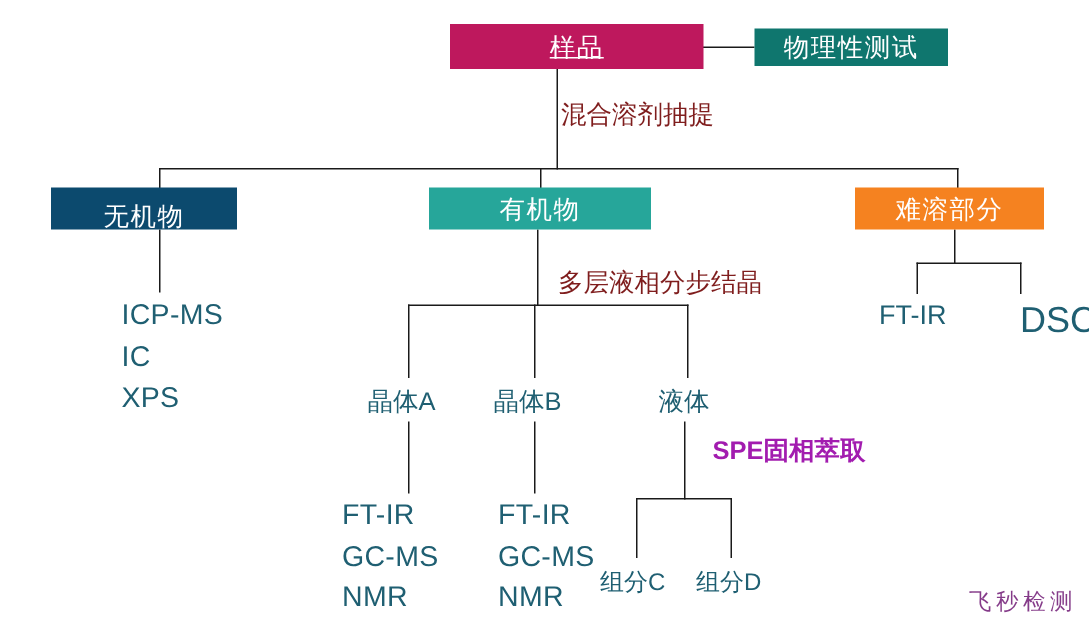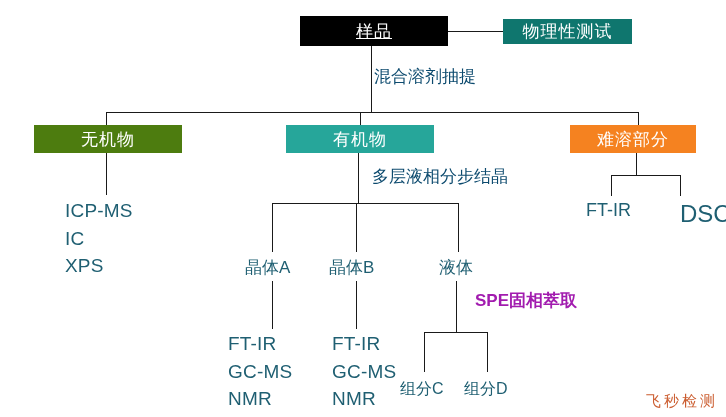--- a/index.html
+++ b/index.html
@@ -20,23 +20,23 @@
     position: absolute;
     display: flex;
     align-items: center;
     justify-content: center;
     color: #ffffff;
     font-size: 17px;
     letter-spacing: 1px;
     box-sizing: border-box;
     line-height: 1;
   }
-  .box-sample      { left: 300px; top: 16px;  width: 148px; height: 30px; background: #000000; text-decoration: underline; }
+  .box-sample      { left: 300px; top: 16px;  width: 169px; height: 30px; background: #be185d; text-decoration: underline; }
   .box-physical    { left: 503px; top: 19px;  width: 129px; height: 25px; background: #0f766e; }
-  .box-inorganic   { left: 34px;  top: 125px; width: 148px; height: 28px; background: #4d7c0f; }
+  .box-inorganic   { left: 34px;  top: 125px; width: 124px; height: 28px; background: #0c4a6e; align-items: flex-end; }
   .box-organic     { left: 286px; top: 125px; width: 148px; height: 28px; background: #26a69a; }
   .box-insoluble   { left: 570px; top: 125px; width: 126px; height: 28px; background: #f58220; }
 
   
   .node {
     position: absolute;
     color: #1f5f72;
     font-size: 17px;
     white-space: nowrap;
     line-height: 1.35;
@@ -46,41 +46,41 @@
     line-height: 1.45;
     letter-spacing: 0.2px;
   }
   .node.small {
     font-size: 16px;
   }
 
   
   .proc {
     position: absolute;
-    color: #0c4a6e;
+    color: #7f1d1d;
     font-size: 17px;
     white-space: nowrap;
     line-height: 1;
   }
   .proc.bold { font-weight: bold; color: #a21caf; }
 
   
   .ln {
     position: absolute;
     background: #1a1a1a;
   }
   .ln.v { width: 1.4px; }
   .ln.h { height: 1.4px; }
 
   
   .watermark {
     position: absolute;
     right: 8px;
     bottom: 6px;
-    color: #c2410c;
+    color: #701a75;
     font-size: 15px;
     letter-spacing: 3px;
     white-space: nowrap;
     opacity: 0.85;
   }
 </style>
 </head>
 <body>
 
 <div id="canvas">
@@ -131,25 +131,25 @@
   <div class="box box-organic">
     <span>有机物</span>
   </div>
 
   <div class="box box-insoluble">
     <span>难溶部分</span>
   </div>
 
   <div class="proc" style="left:374px; top:68px;">混合溶剂抽提</div>
 
-  <div class="proc" style="left:372px; top:168px;">多层液相分步结晶</div>
+  <div class="proc" style="left:372px; top:180px;">多层液相分步结晶</div>
 
   <div class="proc bold" style="left:475px; top:292px;">SPE固相萃取</div>
 
-  <div class="node lista" style="left:65px; top:197px;">
+  <div class="node lista" style="left:81px; top:197px;">
     <div>ICP-MS</div>
     <div>IC</div>
     <div>XPS</div>
   </div>
 
   <div class="node" style="left:586px; top:198px; font-size:18px;">FT-IR</div>
   <div class="node" style="left:680px; top:198px; font-size:24px;">DSC</div>
 
   <div class="node" style="left:245px; top:257px;">晶体A</div>
   <div class="node" style="left:329px; top:257px;">晶体B</div>

